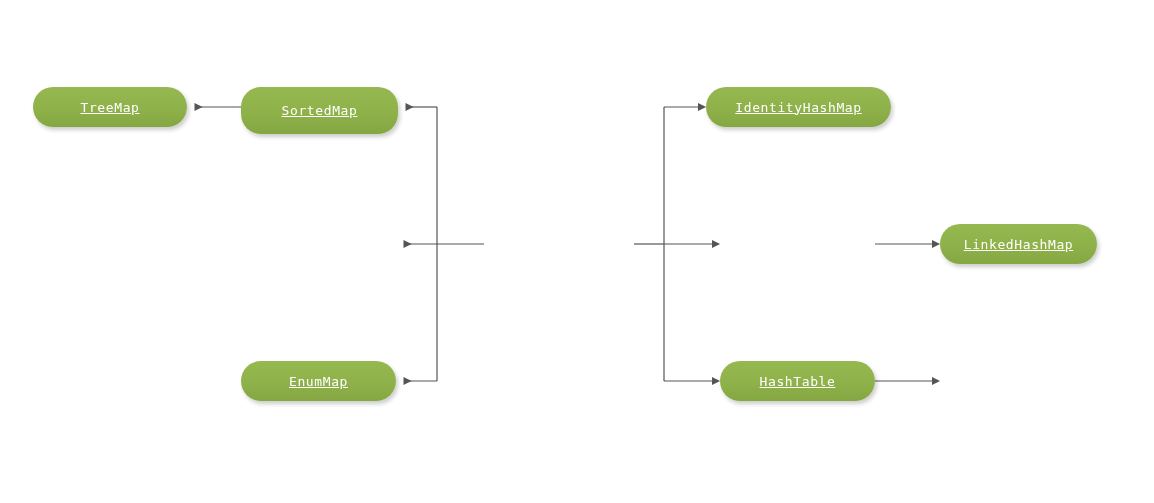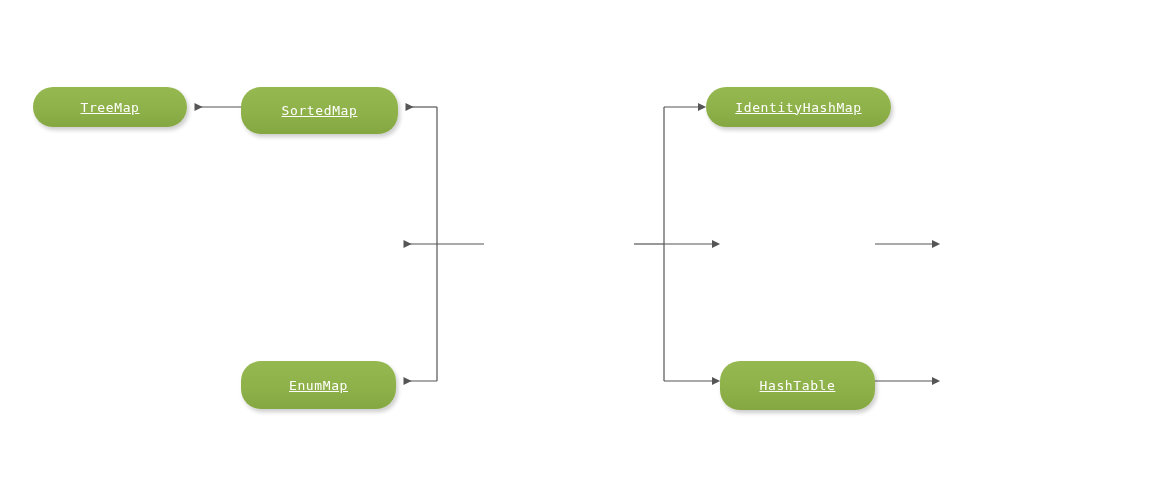--- a/index.html
+++ b/index.html
@@ -90,28 +90,31 @@
 
   <div class="node leaf" style="left:241px; top:87px; width:157px; height:47px;">
     <span class="node-label">SortedMap</span>
   </div>
 
   <div class="node leaf" style="left:33px; top:87px; width:154px; height:40px;">
     <span class="node-label">TreeMap</span>
   </div>
 
 
-  <div class="node leaf" style="left:241px; top:361px; width:155px; height:48px;">
+  <div class="node leaf" style="left:241px; top:361px; width:155px; height:40px;">
     <span class="node-label">EnumMap</span>
   </div>
 
   <div class="node leaf" style="left:706px; top:87px; width:185px; height:40px;">
     <span class="node-label">IdentityHashMap</span>
   </div>
 
 
+  <div class="node leaf" style="left:940px; top:224px; width:157px; height:40px;">
+    <span class="node-label">LinkedHashMap</span>
+  </div>
 
-  <div class="node leaf" style="left:720px; top:361px; width:155px; height:49px;">
+  <div class="node leaf" style="left:720px; top:361px; width:155px; height:40px;">
     <span class="node-label">HashTable</span>
   </div>
 
 
 </div>
 
 </body></html>

